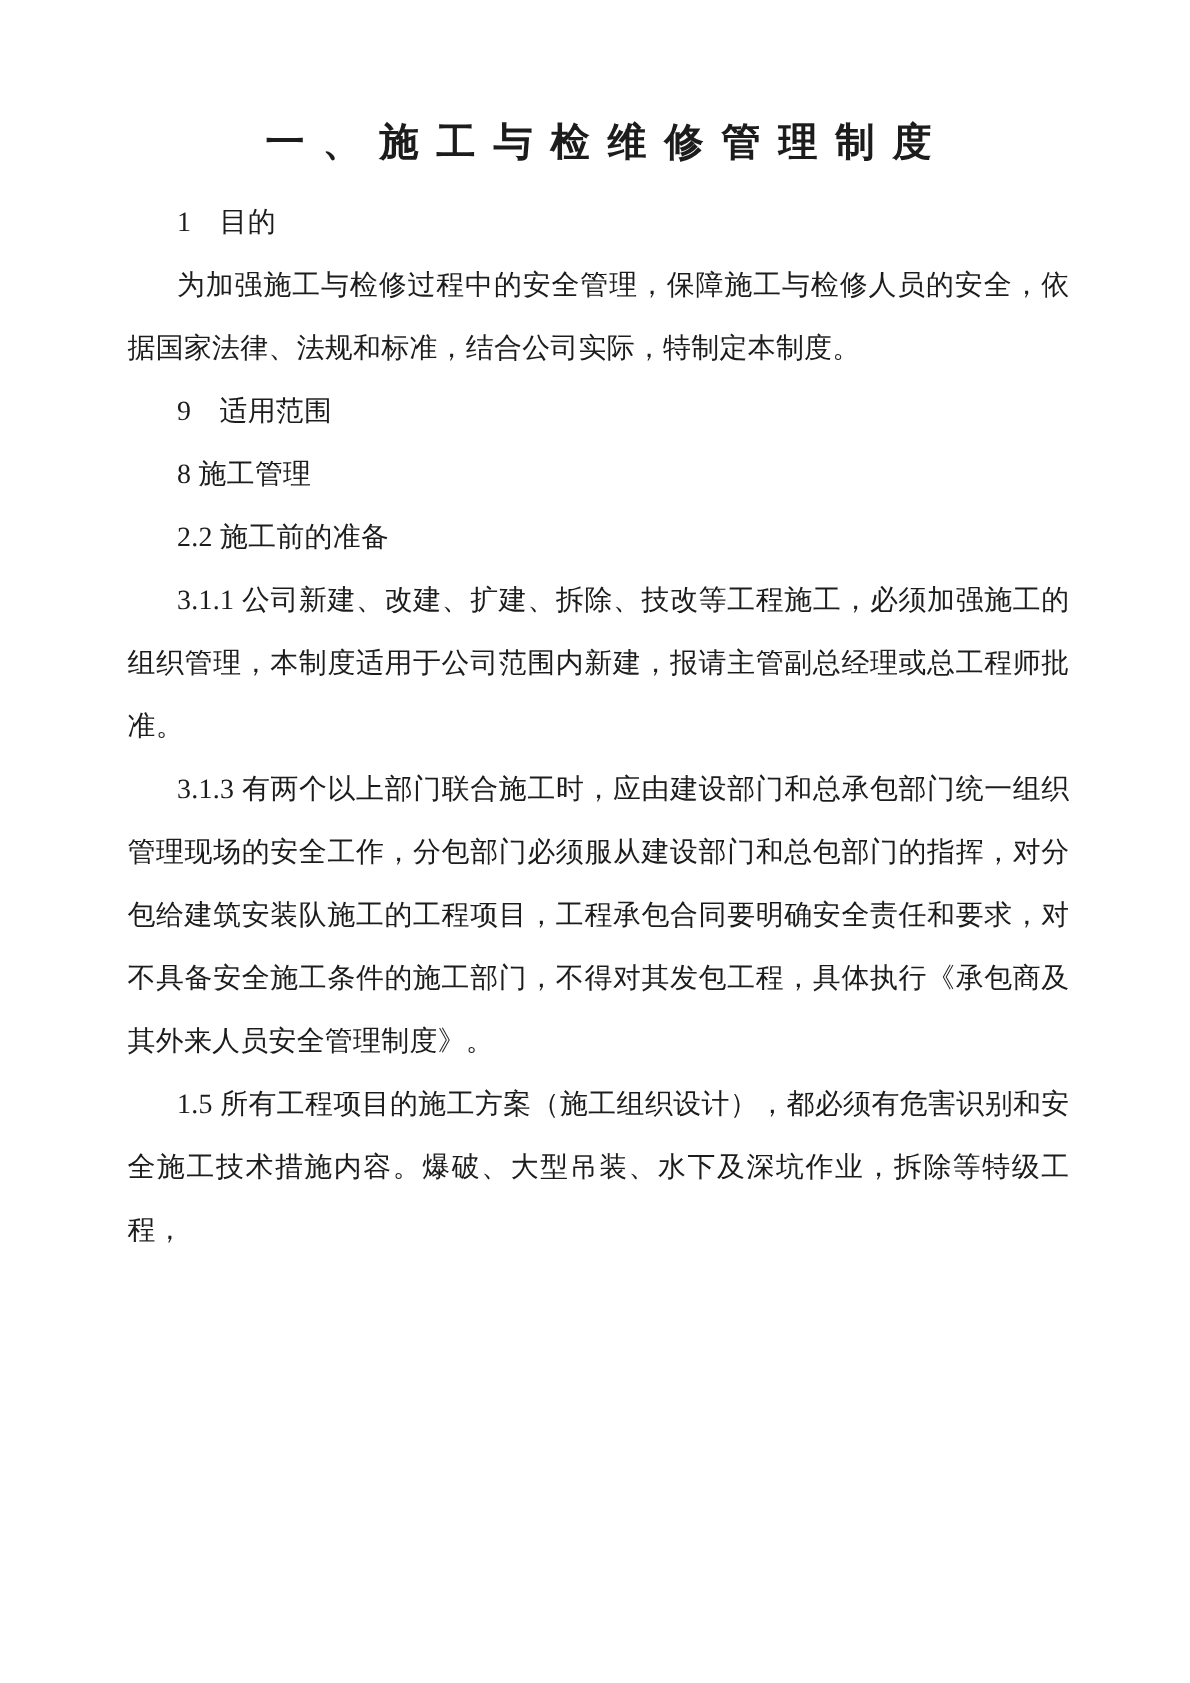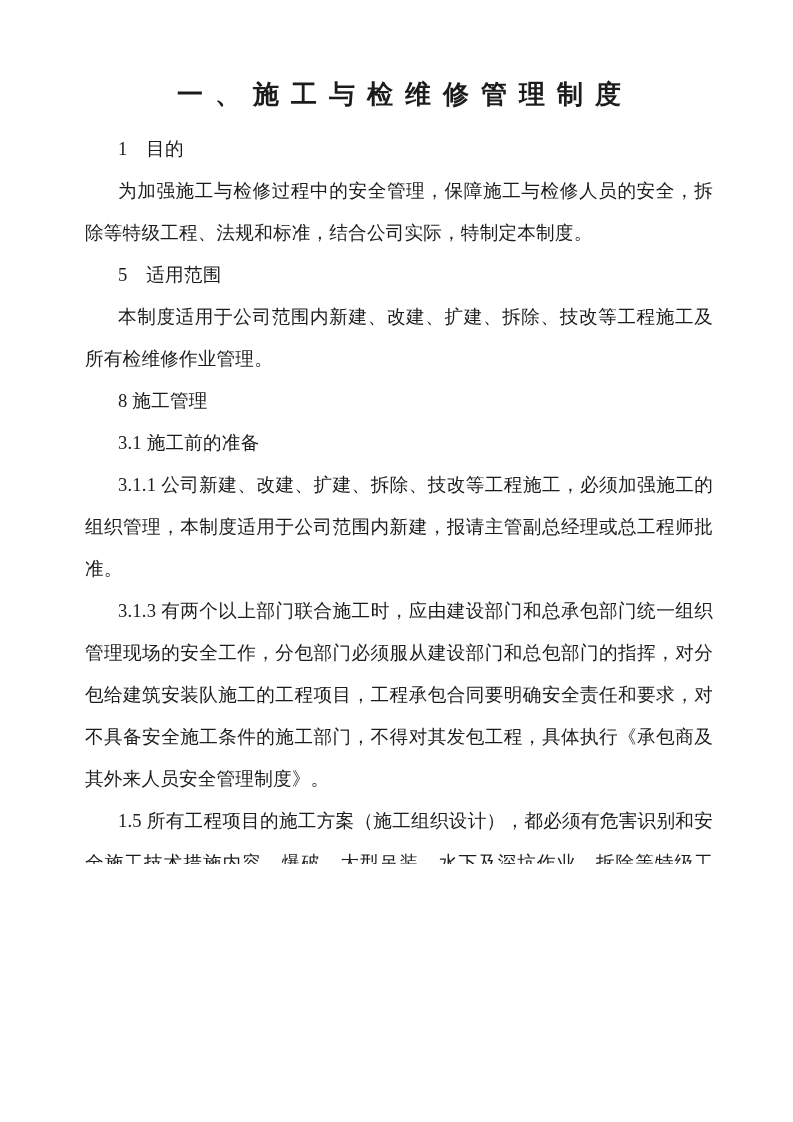--- a/index.html
+++ b/index.html
@@ -54,24 +54,23 @@
   }
 </style>
 </head>
 <body>
 
 <div class="page">
   <div class="content">
     <h1 class="doc-title">一、施工与检维修管理制度</h1>
     <div>
         <p class="block">1　目的</p>
-        <p class="block">为加强施工与检修过程中的安全管理，保障施工与检修人员的安全，拆除等特级工程、法规和标准，结合公司实际，特制定本制度。</p>
-        <p class="block">5　适用范围</p>
-        <p class="block">本制度适用于公司范围内新建、改建、扩建、拆除、技改等工程施工及所有检维修作业管理。</p>
+        <p class="block">为加强施工与检修过程中的安全管理，保障施工与检修人员的安全，依据国家法律、法规和标准，结合公司实际，特制定本制度。</p>
+        <p class="block">9　适用范围</p>
         <p class="block">8 施工管理</p>
-        <p class="block">3.1 施工前的准备</p>
+        <p class="block">2.2 施工前的准备</p>
         <p class="block">3.1.1 公司新建、改建、扩建、拆除、技改等工程施工，必须加强施工的组织管理，本制度适用于公司范围内新建，报请主管副总经理或总工程师批准。</p>
         <p class="block">3.1.3 有两个以上部门联合施工时，应由建设部门和总承包部门统一组织管理现场的安全工作，分包部门必须服从建设部门和总包部门的指挥，对分包给建筑安装队施工的工程项目，工程承包合同要明确安全责任和要求，对不具备安全施工条件的施工部门，不得对其发包工程，具体执行《承包商及其外来人员安全管理制度》。</p>
         <p class="block">1.5 所有工程项目的施工方案（施工组织设计），都必须有危害识别和安全施工技术措施内容。爆破、大型吊装、水下及深坑作业，拆除等特级工程，</p>
       </div>
   </div>
   <div class="page-number">1</div>
 </div>
 
 </body></html>

